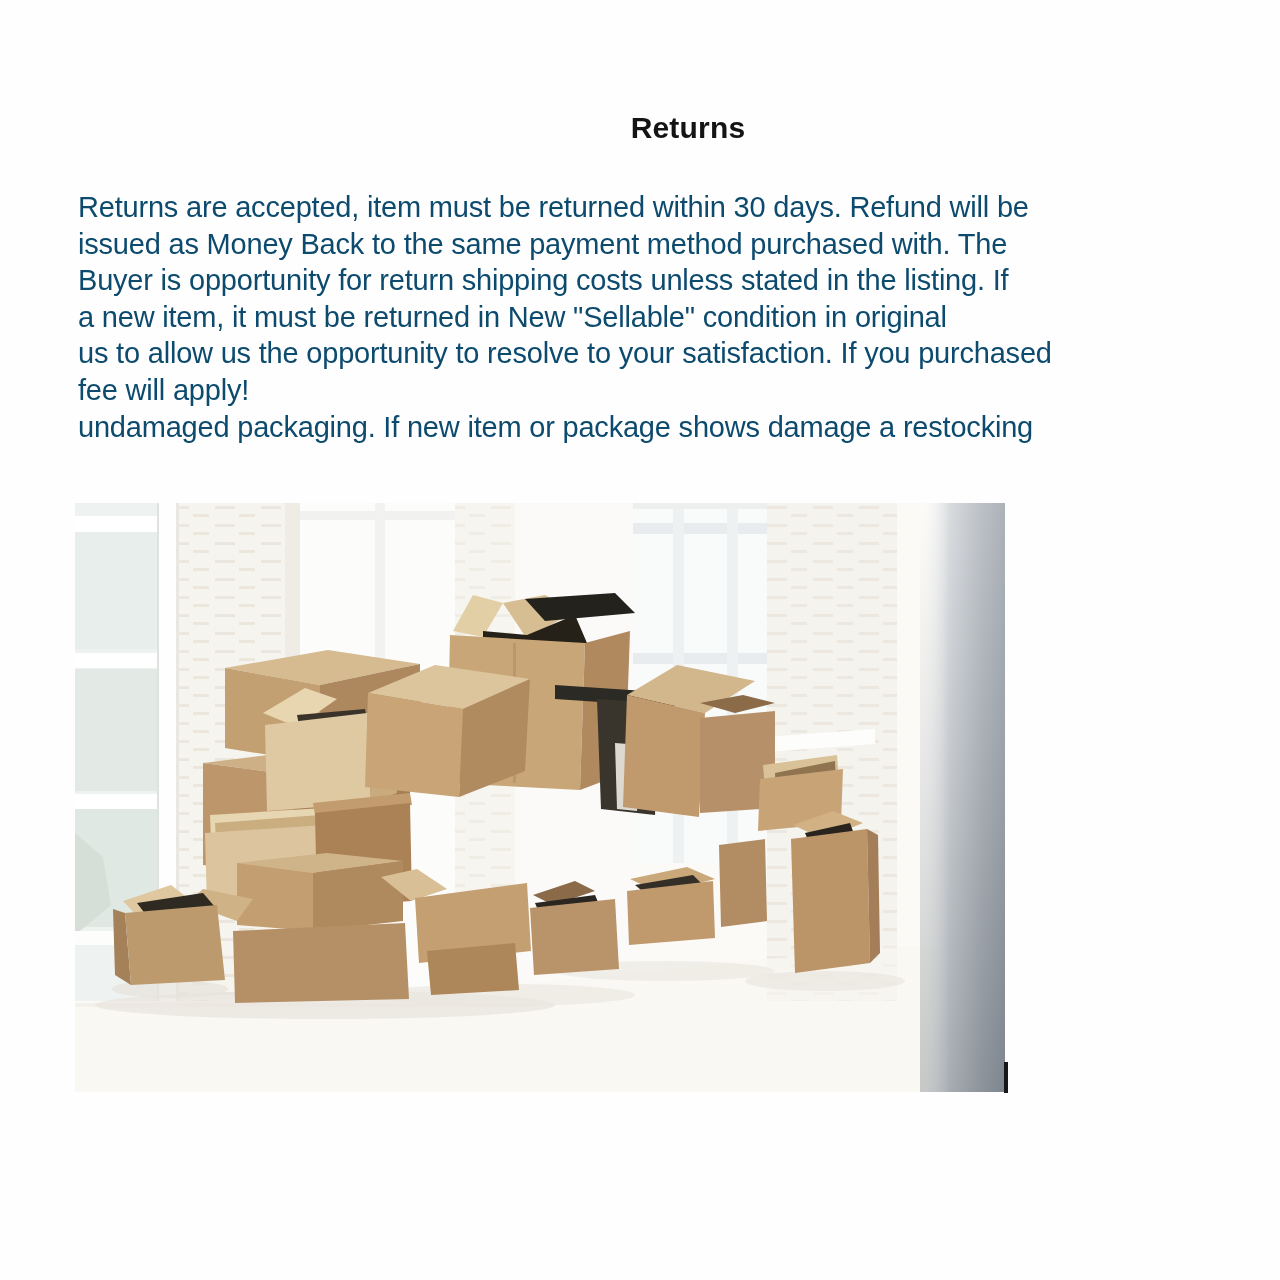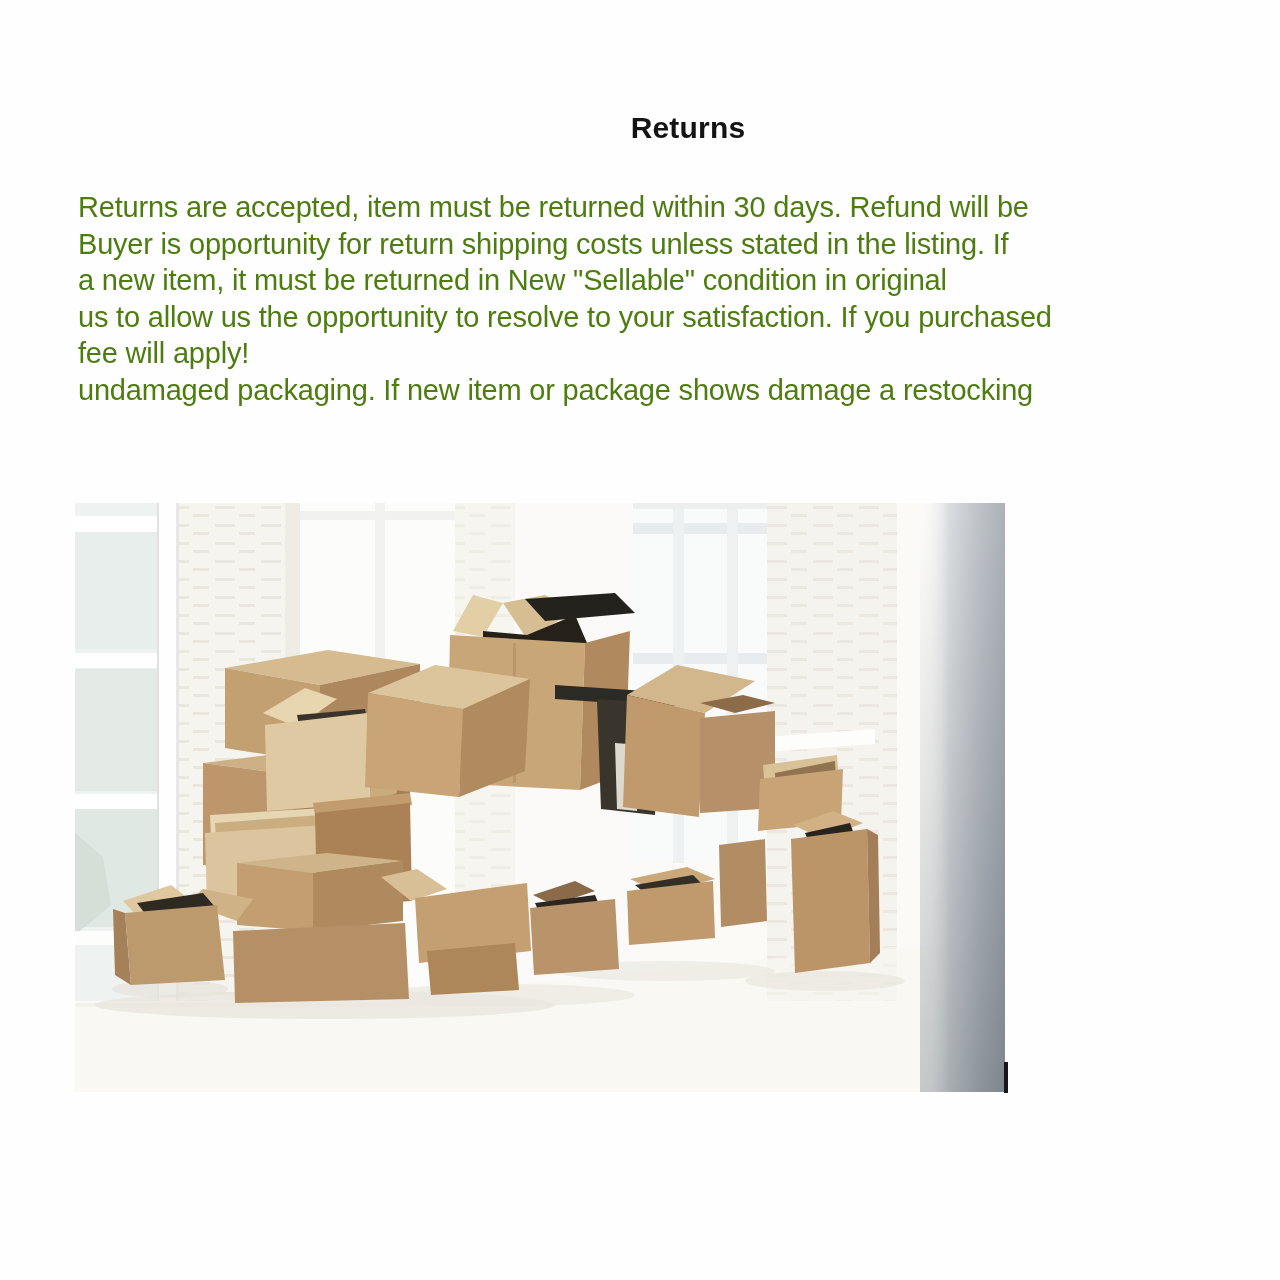--- a/index.html
+++ b/index.html
@@ -6,40 +6,41 @@
   .page{
     position:relative;width:1280px;height:1280px;background:#fefefe;overflow:hidden;
     font-family:"Liberation Sans",sans-serif;color:#1c1c1c;
   }
   .title{
     position:absolute;top:111px;left:0;width:100%;text-align:center;
     font-size:30px;font-weight:bold;letter-spacing:.2px;color:#141414;margin-left:48px;
   }
   .policy{
     position:absolute;top:189px;left:78px;width:1110px;
-    font-size:29px;line-height:36.6px;letter-spacing:-0.2px;color:#4d7c0f;
+    font-size:29px;line-height:36.6px;letter-spacing:-0.2px;color:#0c4a6e;
   }
   .policy .line{white-space:nowrap;}
   .photo{
     position:absolute;left:75px;top:503px;width:930px;height:589px;margin:0;padding:0;
   }
   .photo svg{display:block;width:100%;height:100%;}
   .caret{
     position:absolute;left:1004px;top:1062px;width:4px;height:31px;background:#17171a;
   }
 </style>
 </head>
 <body>
 
 <div class="page">
 
   <div class="title">Returns</div>
 
   <div class="policy">
     <div class="line">Returns are accepted, item must be returned within 30 days. Refund will be</div>
+    <div class="line">issued as Money Back to the same payment method purchased with. The</div>
     <div class="line">Buyer is opportunity for return shipping costs unless stated in the listing. If</div>
     <div class="line">a new item, it must be returned in New "Sellable" condition in original</div>
     <div class="line">us to allow us the opportunity to resolve to your satisfaction. If you purchased</div>
     <div class="line">fee will apply!</div>
     <div class="line">undamaged packaging. If new item or package shows damage a restocking</div>
   </div>
 
   <figure class="photo" role="img" aria-label="Pile of brown cardboard moving boxes stacked in a bright white room with large windows and white brick walls">
     <svg viewBox="0 0 930 589" preserveAspectRatio="none" aria-hidden="true">
       <defs>

